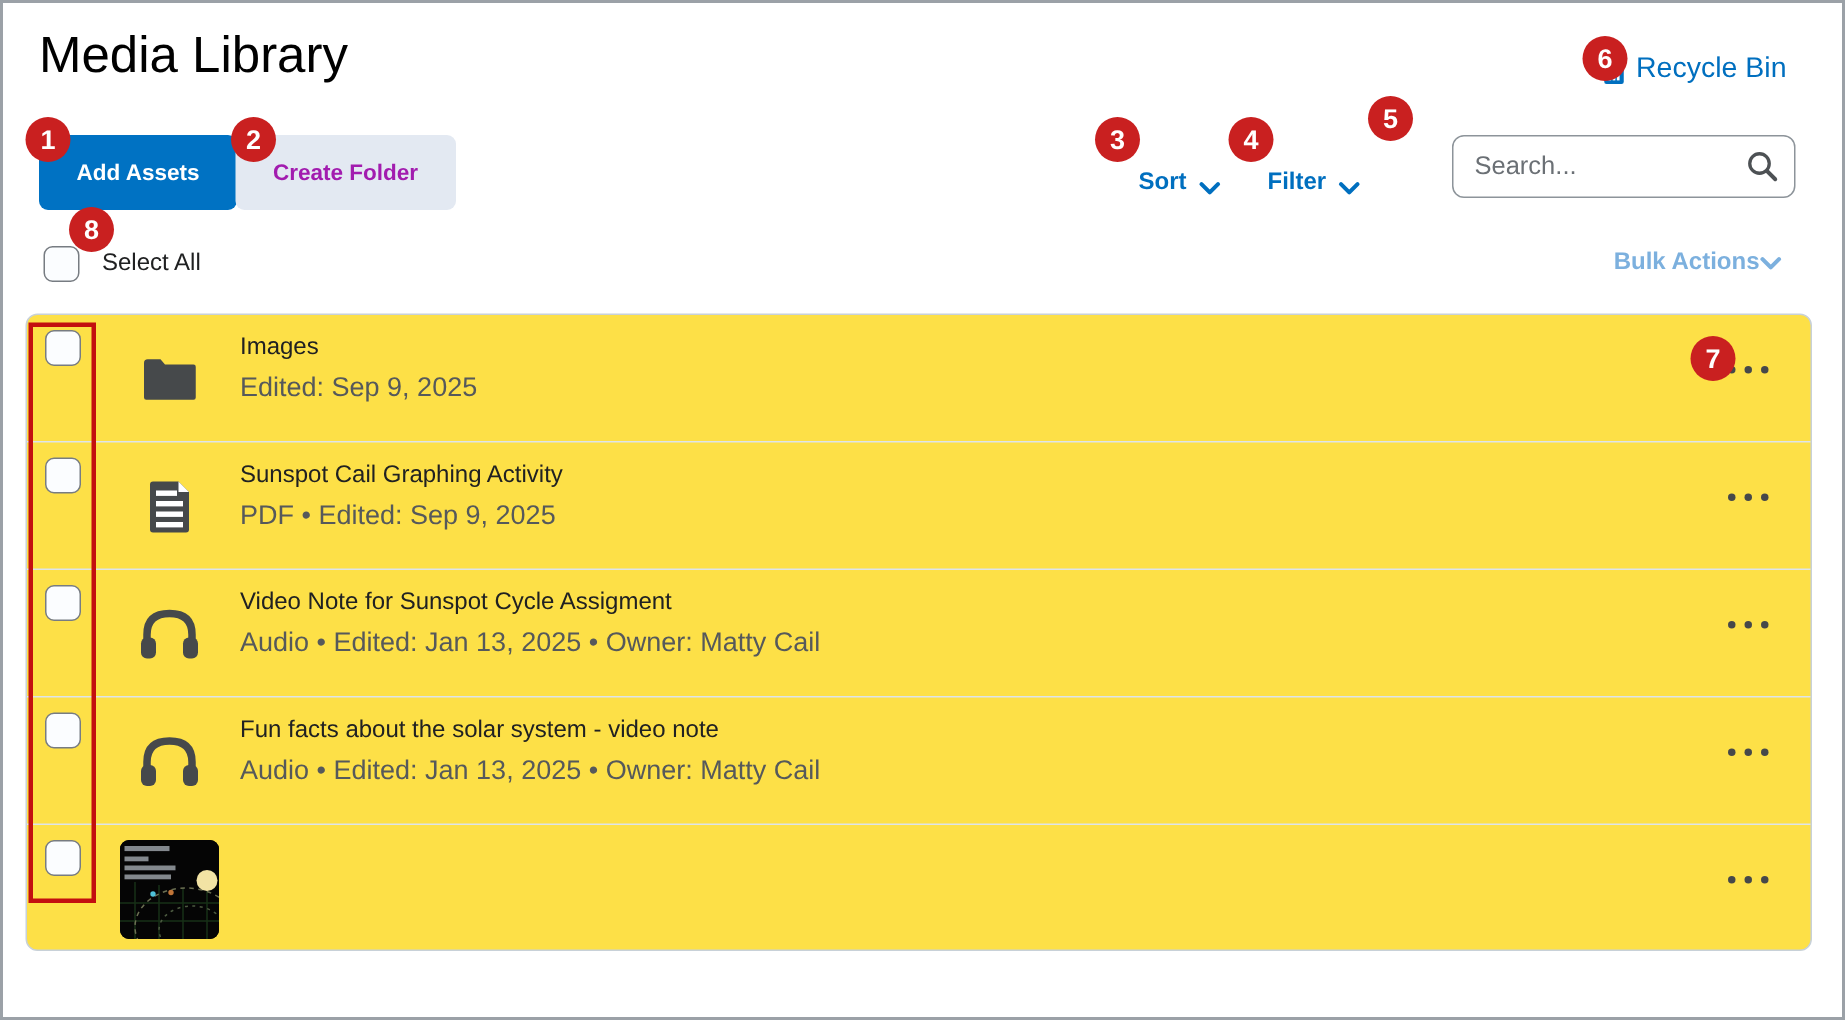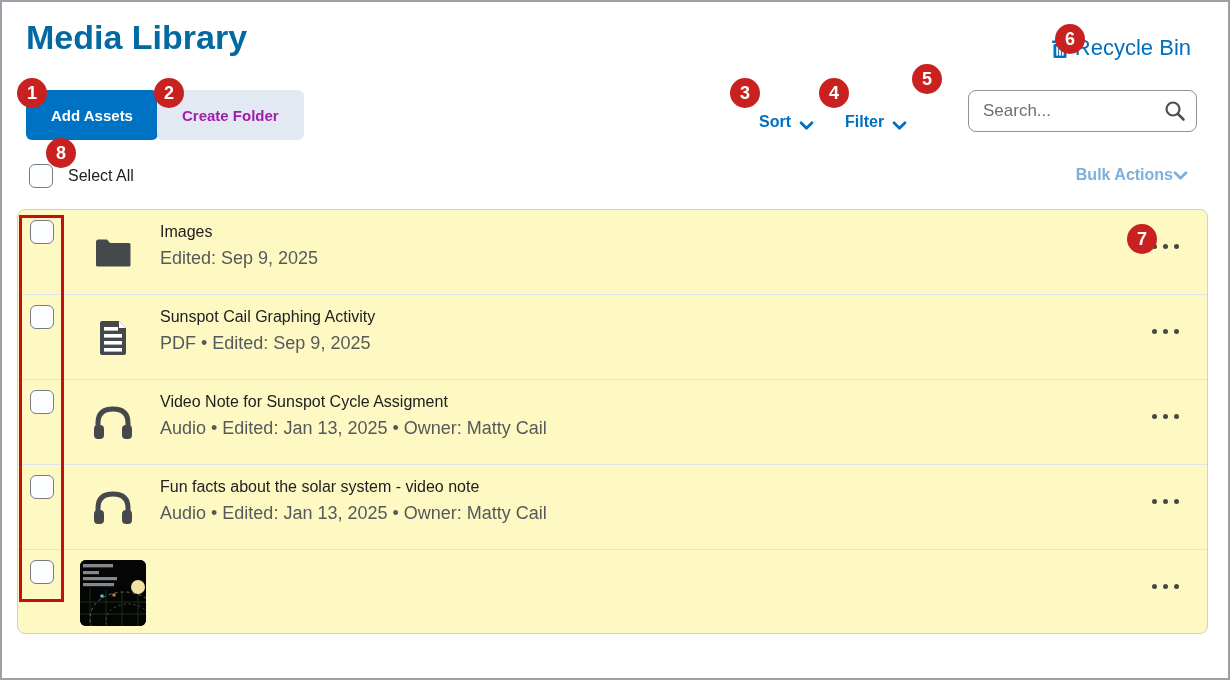--- a/index.html
+++ b/index.html
@@ -10,26 +10,26 @@
     position: relative;
     width: 1230px; height: 680px;
     background: #ffffff;
     border: 2px solid #9ba1a7;
     overflow: hidden;
   }
 
   
   .page-title {
     position: absolute; left: 24px; top: 16px;
-    font-size: 34px; font-weight: 700; color: #0369a1;
+    font-size: 34px; font-weight: 400; color: #000000;
   }
   .recycle-link {
     position: absolute; right: 37px; top: 33px;
     display: flex; align-items: center; gap: 7px;
-    color: #006fbf; font-size: 22px; cursor: pointer;
+    color: #006fbf; font-size: 19px; cursor: pointer;
   }
 
   
   .btn {
     position: absolute; top: 88px; height: 50px;
     border: none; border-radius: 6px;
     font-family: inherit; font-size: 15px; font-weight: 700;
     padding: 0 25px; cursor: pointer;
   }
   .btn-primary { left: 24px; background: #0072c3; color: #ffffff; }
@@ -65,21 +65,21 @@
   .bulk-actions {
     position: absolute; right: 40px; top: 164px;
     display: flex; align-items: center; 
     color: #7cb0de; font-size: 16px; font-weight: 700; cursor: pointer;
   }
 
   
   .list-card {
     position: absolute; left: 15px; top: 207px; width: 1191px; height: 425px;
     border: 1px solid #c8d1d8; border-radius: 8px;
-    background: #fef9c3;
+    background: #fde047;
   }
   .asset-row { position: relative; height: 85px; border-bottom: 1px solid #dde4ea; cursor: pointer; }
   .asset-row:last-child { border-bottom: none; }
   .asset-row .checkbox { position: absolute; left: 12px; top: 10px; }
   .icon-box {
     position: absolute; left: 40px; top: 0; width: 110px; height: 85px;
     display: flex; align-items: center; justify-content: center;
   }
   .row-text { position: absolute; left: 142px; top: 13px; }
   .row-title { font-size: 16px; color: #202122; margin-bottom: 7px; }

